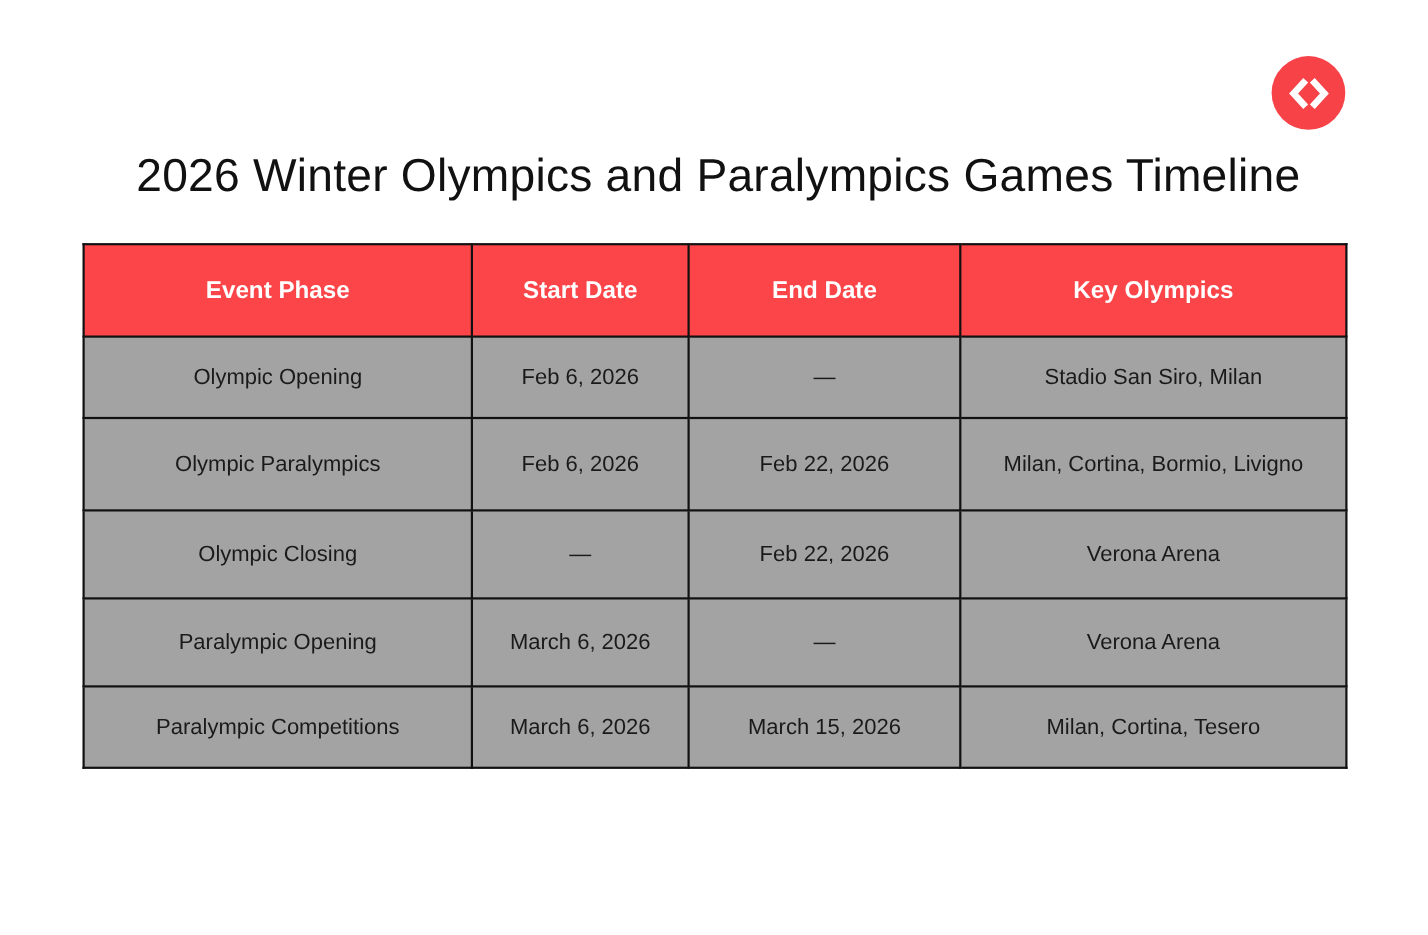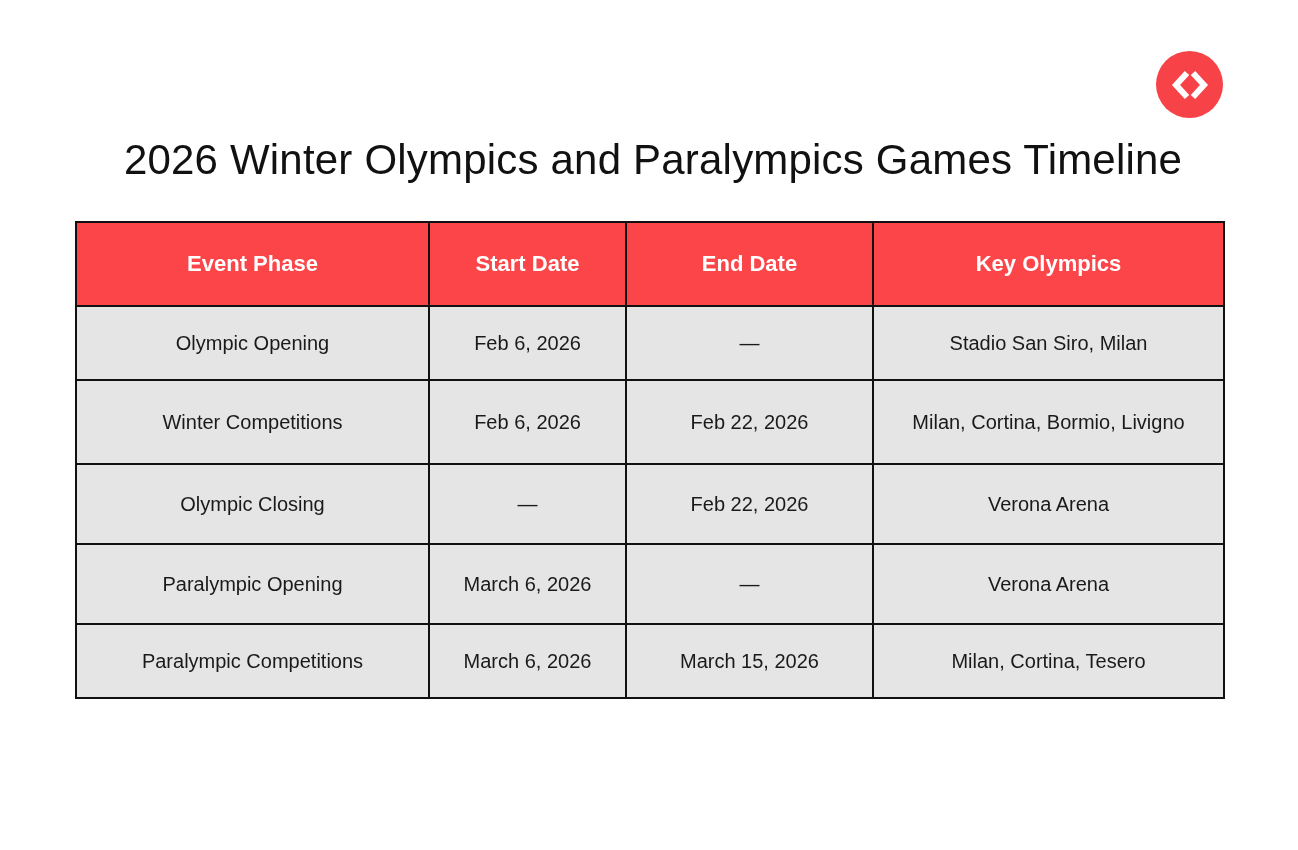--- a/index.html
+++ b/index.html
@@ -61,21 +61,21 @@
     th {
       background: #fc4549;
       color: #ffffff;
       font-weight: 700;
       font-size: 22px;
       height: 82px;
     }
     td {
       font-size: 20px;
       color: #1a1a1a;
-      background: #e5e5e5;
+      background: #a3a3a3;
     }
     col.c1 { width: 353px; }
     col.c2 { width: 197px; }
     col.c3 { width: 247px; }
     col.c4 { width: 351px; }
     tr.r0 td { height: 72px; }
     tr.r1 td { height: 82px; }
     tr.r2 td { height: 78px; }
     tr.r3 td { height: 78px; margin-left: 44px; }
     tr.r4 td { height: 72px; margin-top: 24px; }
@@ -110,21 +110,21 @@
       </tr>
     </thead>
     <tbody>
       <tr class="r0">
         <td>Olympic Opening</td>
         <td>Feb 6, 2026</td>
         <td>—</td>
         <td>Stadio San Siro, Milan</td>
       </tr>
       <tr class="r1">
-        <td>Winter Competitions</td>
+        <td>Olympic Paralympics</td>
         <td>Feb 6, 2026</td>
         <td>Feb 22, 2026</td>
         <td>Milan, Cortina, Bormio, Livigno</td>
       </tr>
       <tr class="r2">
         <td>Olympic Closing</td>
         <td>—</td>
         <td>Feb 22, 2026</td>
         <td>Verona Arena</td>
       </tr>

